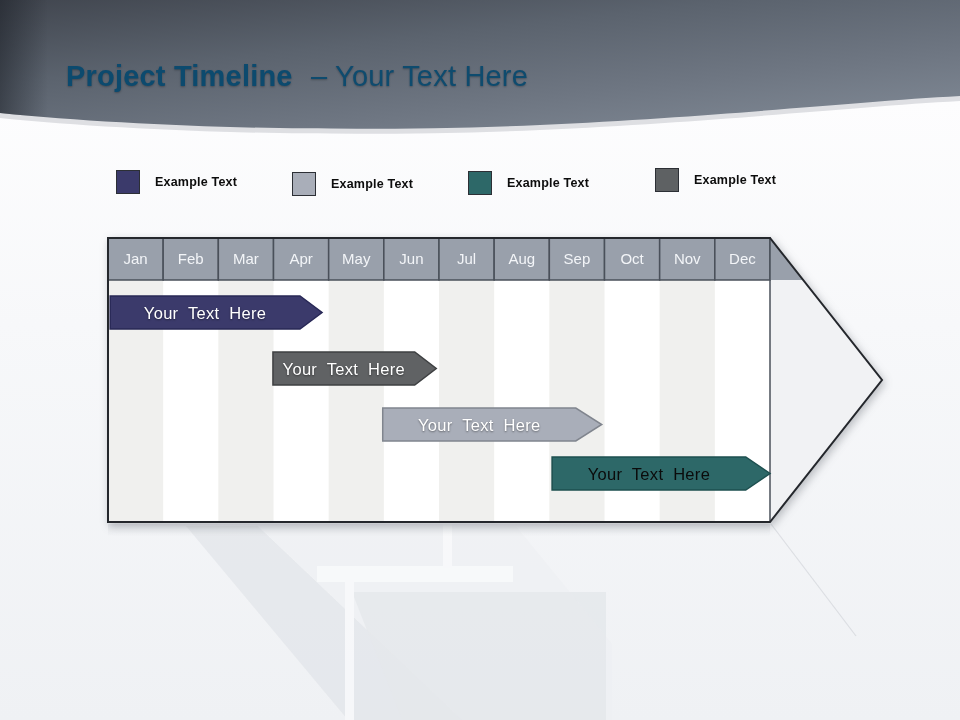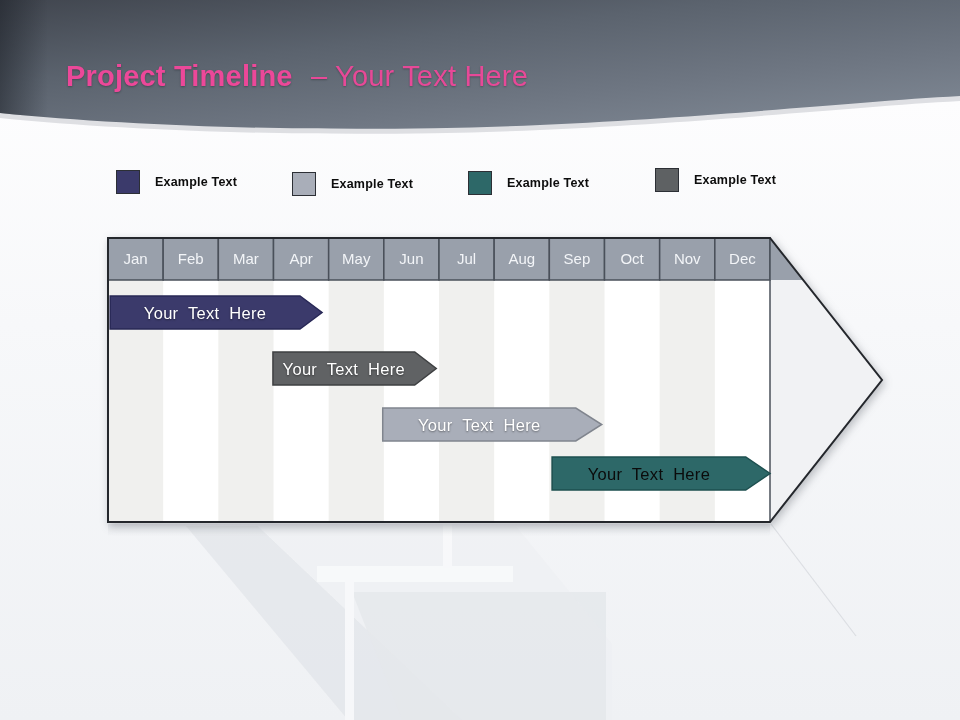--- a/index.html
+++ b/index.html
@@ -4,21 +4,21 @@
 <style>
   html,body{margin:0;padding:0;}
   body{
     width:960px;height:720px;overflow:hidden;position:relative;
     font-family:"Liberation Sans","DejaVu Sans",sans-serif;
     background:linear-gradient(180deg,#fdfdfe 14%,#f7f8fa 45%,#eff1f4 100%);
   }
   #bg,#tl{position:absolute;left:0;top:0;width:960px;height:720px;}
   .title{
     position:absolute;left:66px;top:60px;white-space:nowrap;
-    color:#ec4899;font-size:29px;letter-spacing:.2px;
+    color:#0c4a6e;font-size:29px;letter-spacing:.2px;
     text-shadow:0 1px 2px rgba(20,24,30,.35);
   }
   .title .t1{font-weight:bold;}
   .title .t2{font-weight:normal;margin-left:10px;opacity:.97;}
   .legend{position:absolute;left:8px;top:0;width:960px;height:60px;}
   .legend-item{position:absolute;display:flex;align-items:center;cursor:default;}
   .swatch{width:22px;height:22px;border:1px solid #2c2f35;display:inline-block;}
   .legend-label{margin-left:15px;font-size:12.5px;font-weight:bold;color:#0d0d0d;letter-spacing:.2px;}
   svg text{font-family:"Liberation Sans","DejaVu Sans",sans-serif;}
   .month-label{fill:#f3f5f8;font-size:15px;}

